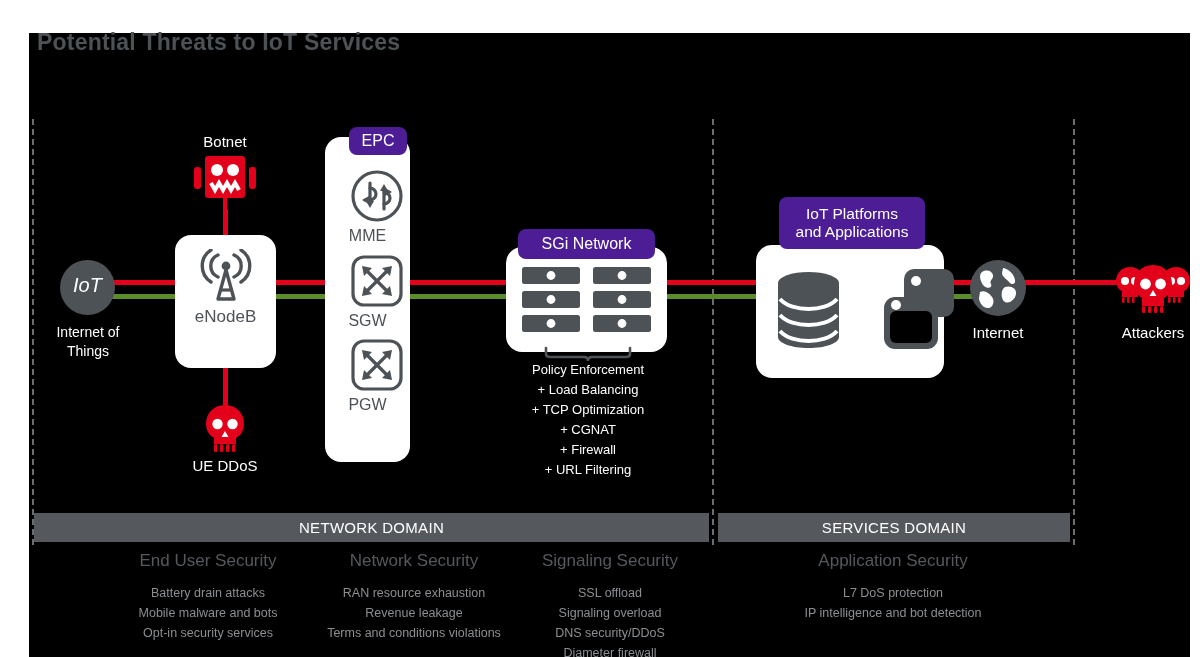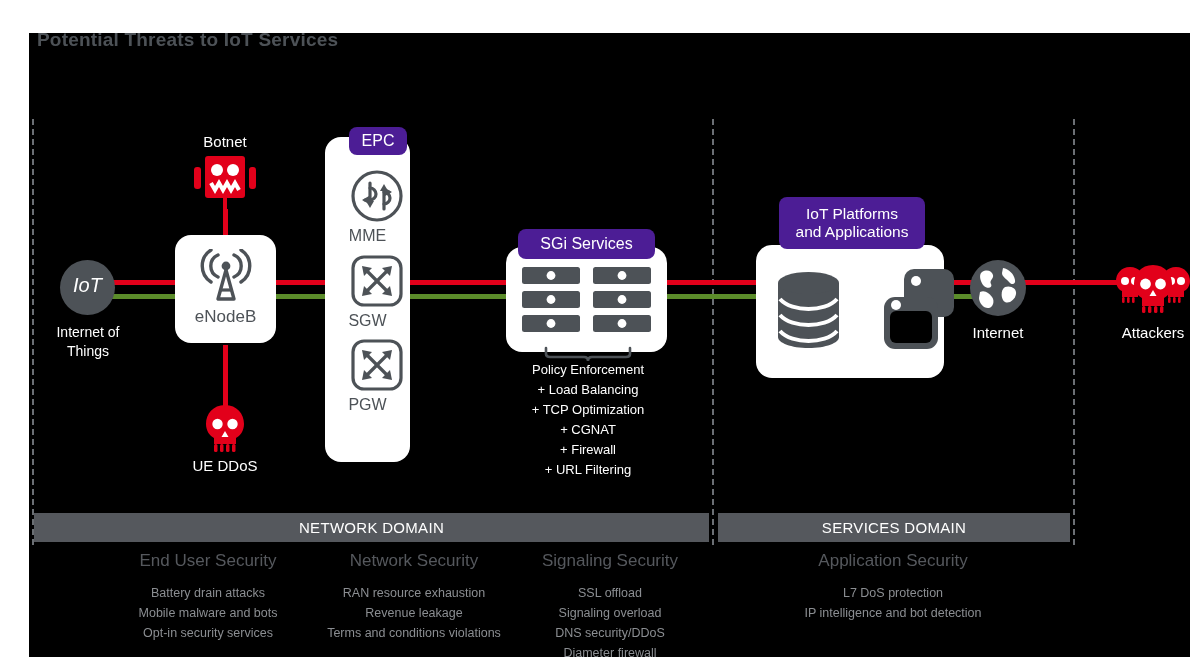--- a/index.html
+++ b/index.html
@@ -13,21 +13,21 @@
     position: absolute;
     left: 29px; top: 33px;
     width: 1161px; height: 624px;
     background: #000000;
   }
   .abs { position: absolute; }
 
   
   #title {
     left: 8px; top: -4px;
-    font-size: 19px; font-weight: bold;
+    font-size: 23px; font-weight: bold;
     color: #4d5257;
     letter-spacing: .2px;
   }
 
   
   .vdash {
     width: 0; border-left: 2px dashed #6b6f74;
   }
 
   
@@ -104,21 +104,21 @@
       <rect x="11" y="0" width="40" height="42" rx="3" fill="#e2001a"></rect>
       <rect x="0" y="11" width="7" height="22" rx="3" fill="#e2001a"></rect>
       <rect x="55" y="11" width="7" height="22" rx="3" fill="#e2001a"></rect>
       <circle cx="23" cy="14" r="6" fill="#ffffff"></circle>
       <circle cx="39" cy="14" r="6" fill="#ffffff"></circle>
       <polyline points="17,27 21,34 25,27 29,34 33,27 37,34 41,27 45,34" fill="none" stroke="#ffffff" stroke-width="4"></polyline>
       <rect x="29" y="42" width="4" height="12" fill="#e2001a"></rect>
     </svg>
   </div>
 
-  <div class="abs nodebox" style="left:146px; top:202px; width:101px; height:108px;">
+  <div class="abs nodebox" style="left:146px; top:202px; width:101px; height:133px;">
     <div class="abs" style="left:24px; top:14px; width:54px; height:52px;">
       <svg width="54" height="52" viewBox="0 0 54 52">
         <g fill="none" stroke="#4d5257" stroke-width="3.4" stroke-linecap="round">
           <path d="M19 6 A12 12 0 0 0 19 28"></path>
           <path d="M35 6 A12 12 0 0 1 35 28"></path>
           <path d="M12 1 A19 19 0 0 0 12 33"></path>
           <path d="M42 1 A19 19 0 0 1 42 33"></path>
         </g>
         <circle cx="27" cy="17" r="4.4" fill="#4d5257"></circle>
         <path d="M27 21 L19 50 L35 50 Z" fill="none" stroke="#4d5257" stroke-width="3.4" stroke-linejoin="round"></path>
@@ -197,21 +197,21 @@
         <polygon points="41,11 39,21 31,13"></polygon>
         <polygon points="11,41 13,31 21,39"></polygon>
         <polygon points="41,41 31,39 39,31"></polygon>
       </g>
     </svg>
   </div>
   <div class="abs dark" style="left:296px; top:363px; width:85px; text-align:center; font-size:16px;">PGW</div>
 
   <div class="abs nodebox" style="left:477px; top:214px; width:161px; height:105px;"></div>
   <div class="abs pillbox" style="left:489px; top:196px; width:137px; height:30px; font-size:16px;">
-    <span>SGi Services</span>
+    <span>SGi Network</span>
   </div>
   <div class="abs" style="left:493px; top:234px; width:129px; height:66px;">
     <svg width="129" height="66" viewBox="0 0 129 66">
       <g fill="#4d5257">
         <rect x="0" y="0" width="58" height="17" rx="2.5"></rect>
         <rect x="71" y="0" width="58" height="17" rx="2.5"></rect>
         <rect x="0" y="24" width="58" height="17" rx="2.5"></rect>
         <rect x="71" y="24" width="58" height="17" rx="2.5"></rect>
         <rect x="0" y="48" width="58" height="17" rx="2.5"></rect>
         <rect x="71" y="48" width="58" height="17" rx="2.5"></rect>

